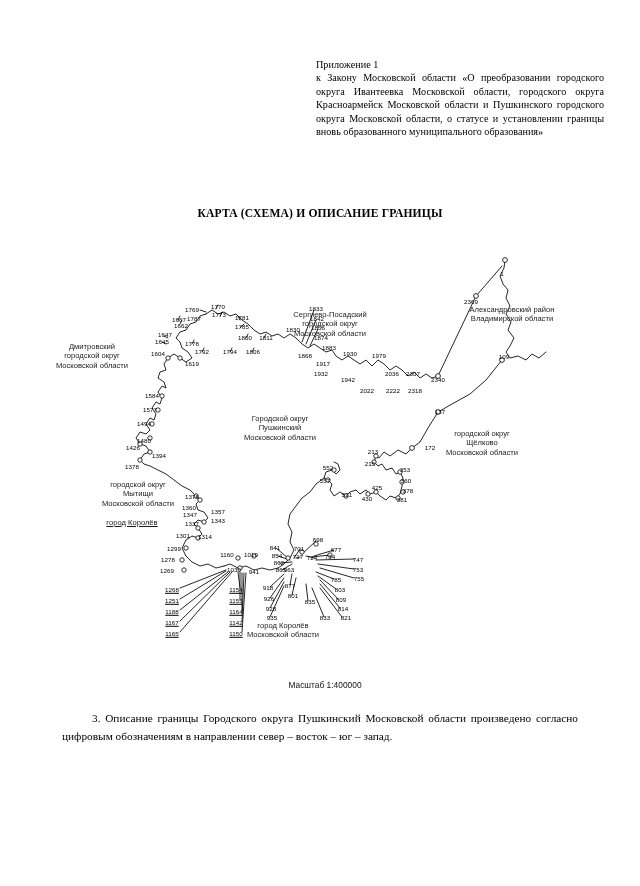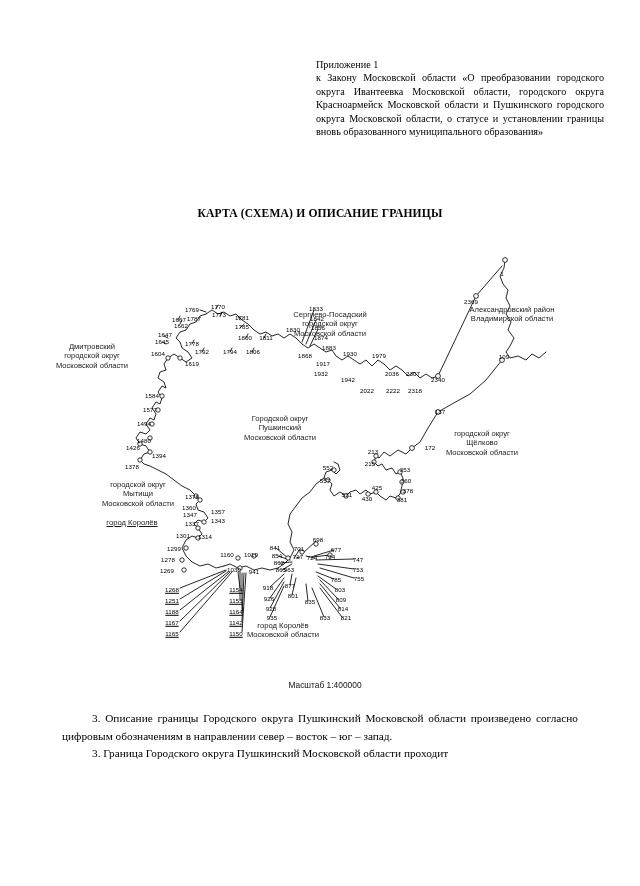--- a/index.html
+++ b/index.html
@@ -379,16 +379,15 @@
         <div class="pt u" style="left: 196px; top: 360px;">1164</div>
         <div class="pt u" style="left: 196px; top: 371px;">1142</div>
         <div class="pt u" style="left: 196px; top: 382px;">1150</div>
       </div>
 
     <div class="scale-label">Масштаб 1:400000</div>
   </div>
 
   <div class="body-text">
     <p>3. Описание границы Городского округа Пушкинский Московской области произведено согласно цифровым обозначениям в направлении север – восток – юг – запад.</p>
-    <p>3. Граница Городского округа Пушкинский Московской области проходит</p>
   </div>
 
 </div>
 
 </body></html>

